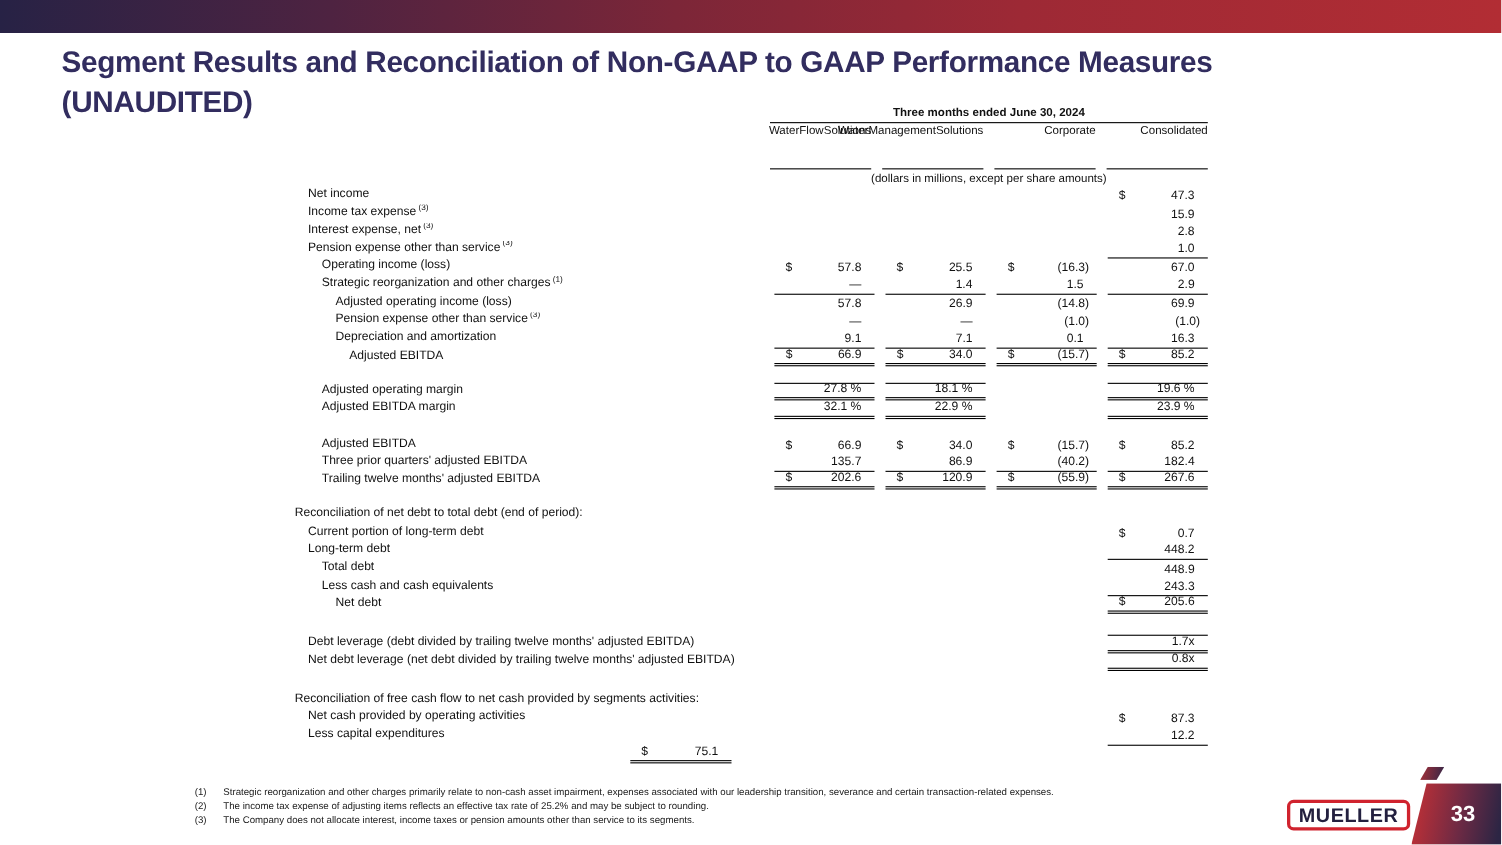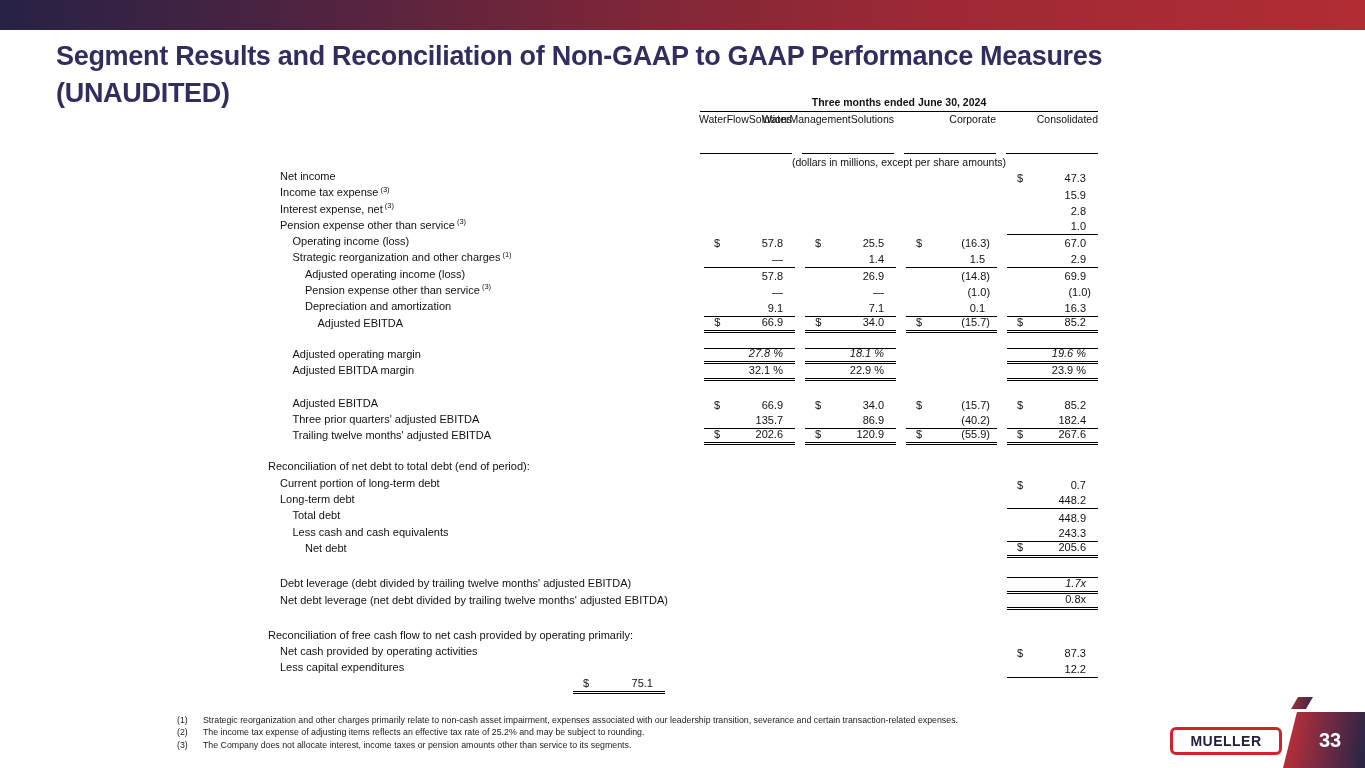--- a/index.html
+++ b/index.html
@@ -42,33 +42,33 @@
     width:92px;margin-left:10px;box-sizing:border-box;
     display:flex;align-items:flex-end;
     padding:0 12px 2px 10px;
   }
   .cell:first-of-type{margin-left:0;}
   .cell .dollar{margin-right:auto;}
   .cell .val{margin-left:auto;}
   .cell .val.paren{margin-right:-5px;}
   .cell.ul{border-bottom:1px solid #000;}
   .cell.dul{border-bottom:3px double #000;}
-  .cell.tl{border-top:1px solid #000;font-style:italic;}
+  .cell.tl{border-top:1px solid #000;}
   .spacer{width:100%;}
   
   .footnotes{position:absolute;left:177px;top:714px;width:920px;font-size:8.8px;line-height:12.3px;color:#1a1a1a;}
   .fline{display:flex;}
   .fnum{width:26px;flex:none;}
   .ftext{flex:1;}
   
   .logo{
     position:absolute;left:1170px;top:727px;width:112px;height:28px;box-sizing:border-box;
     border:3.5px solid #d0232e;border-radius:6px;background:#fff;
     display:flex;align-items:center;justify-content:center;
-    font-weight:700;font-size:14px;letter-spacing:0.5px;color:#23203f;
+    font-weight:700;font-size:18px;letter-spacing:0.5px;color:#23203f;
   }
   .page-shape{
     position:absolute;left:1283px;top:712px;width:82px;height:56px;
     clip-path:polygon(17% 0,100% 0,100% 100%,0 100%);
     background:linear-gradient(100deg,#b42f38 12%,#6d2a44 55%,#2c2544 95%);
     display:flex;align-items:center;justify-content:center;
     color:#ffffff;font-weight:700;font-size:20px;padding-left:12px;box-sizing:border-box;
   }
   .sliver{
     position:absolute;left:1291px;top:697px;width:22px;height:12px;
@@ -439,21 +439,21 @@
         <div class="cell"></div>
         <div class="cell"></div>
         <div class="cell"></div>
         <div class="cell dul">
           <span class="val">0.8x</span>
         </div>
       </div>
       <div class="spacer" style="height: 19px;"></div>
       <div class="trow">
         <div class="rlabel" style="padding-left: 1px;">
-          <span>Reconciliation of free cash flow to net cash provided by operating primarily:</span>
+          <span>Reconciliation of free cash flow to net cash provided by segments activities:</span>
         </div>
         <div class="cell"></div>
         <div class="cell"></div>
         <div class="cell"></div>
         <div class="cell"></div>
       </div>
       <div class="trow">
         <div class="rlabel" style="padding-left: 13px;">
           <span>Net cash provided by operating activities</span>
         </div>

